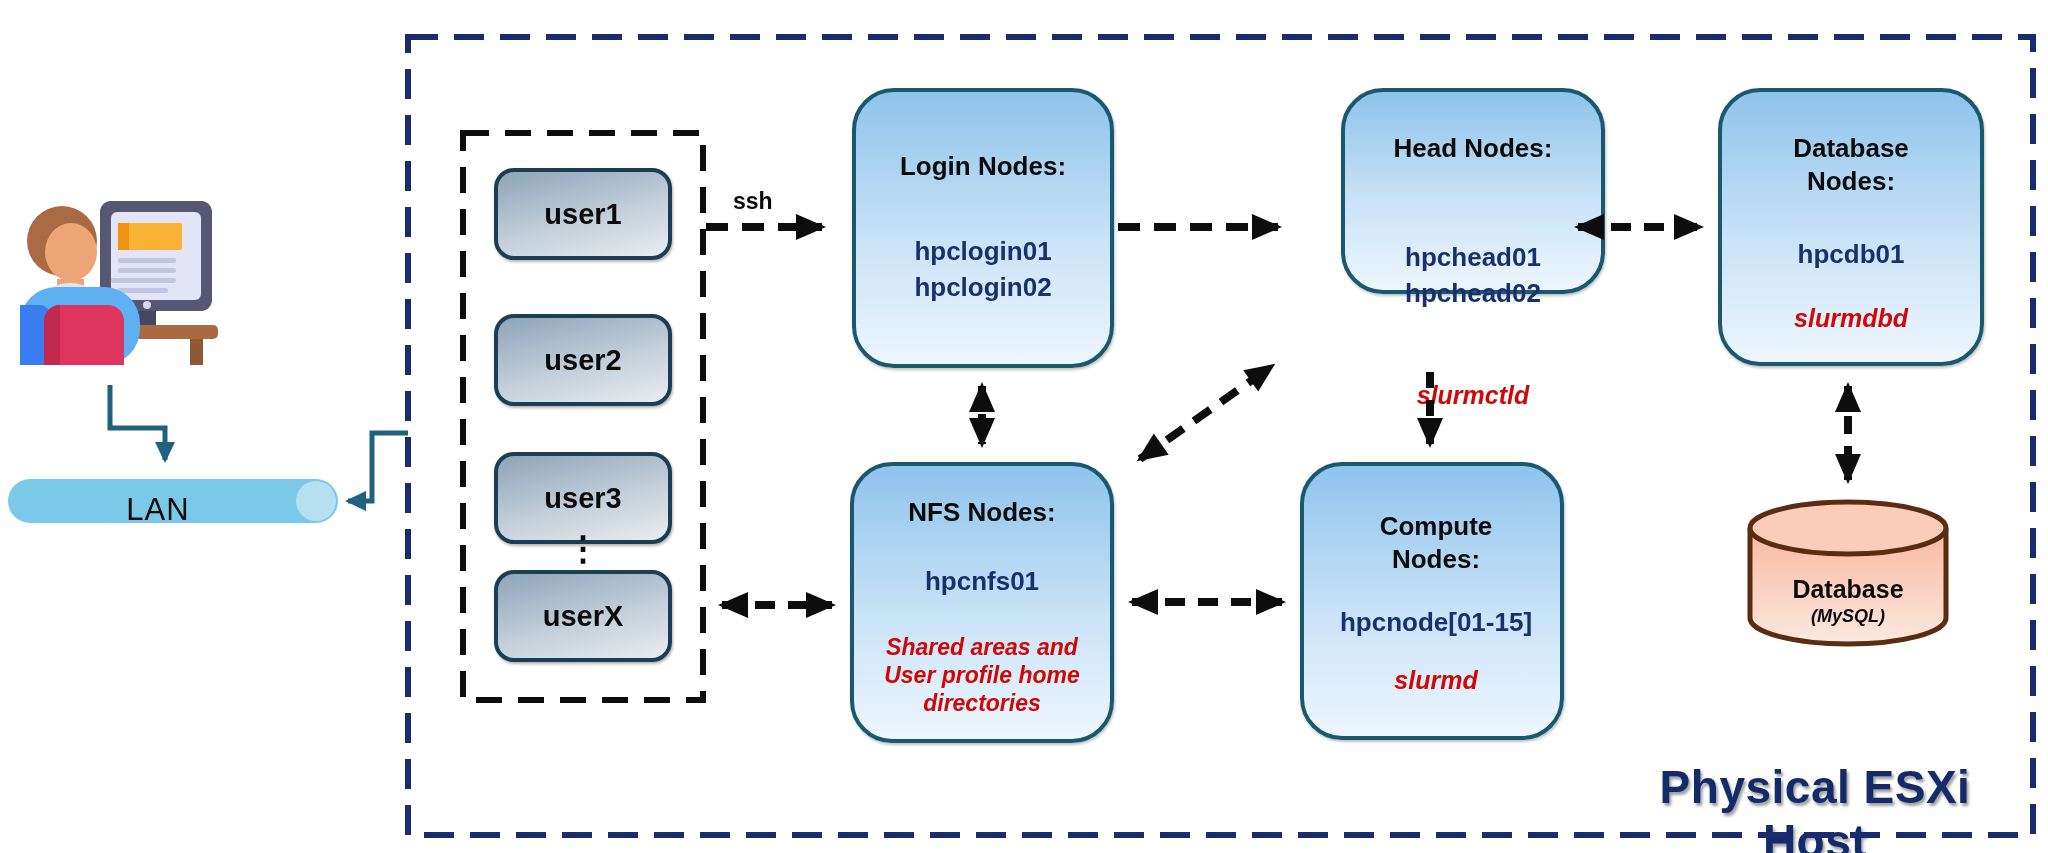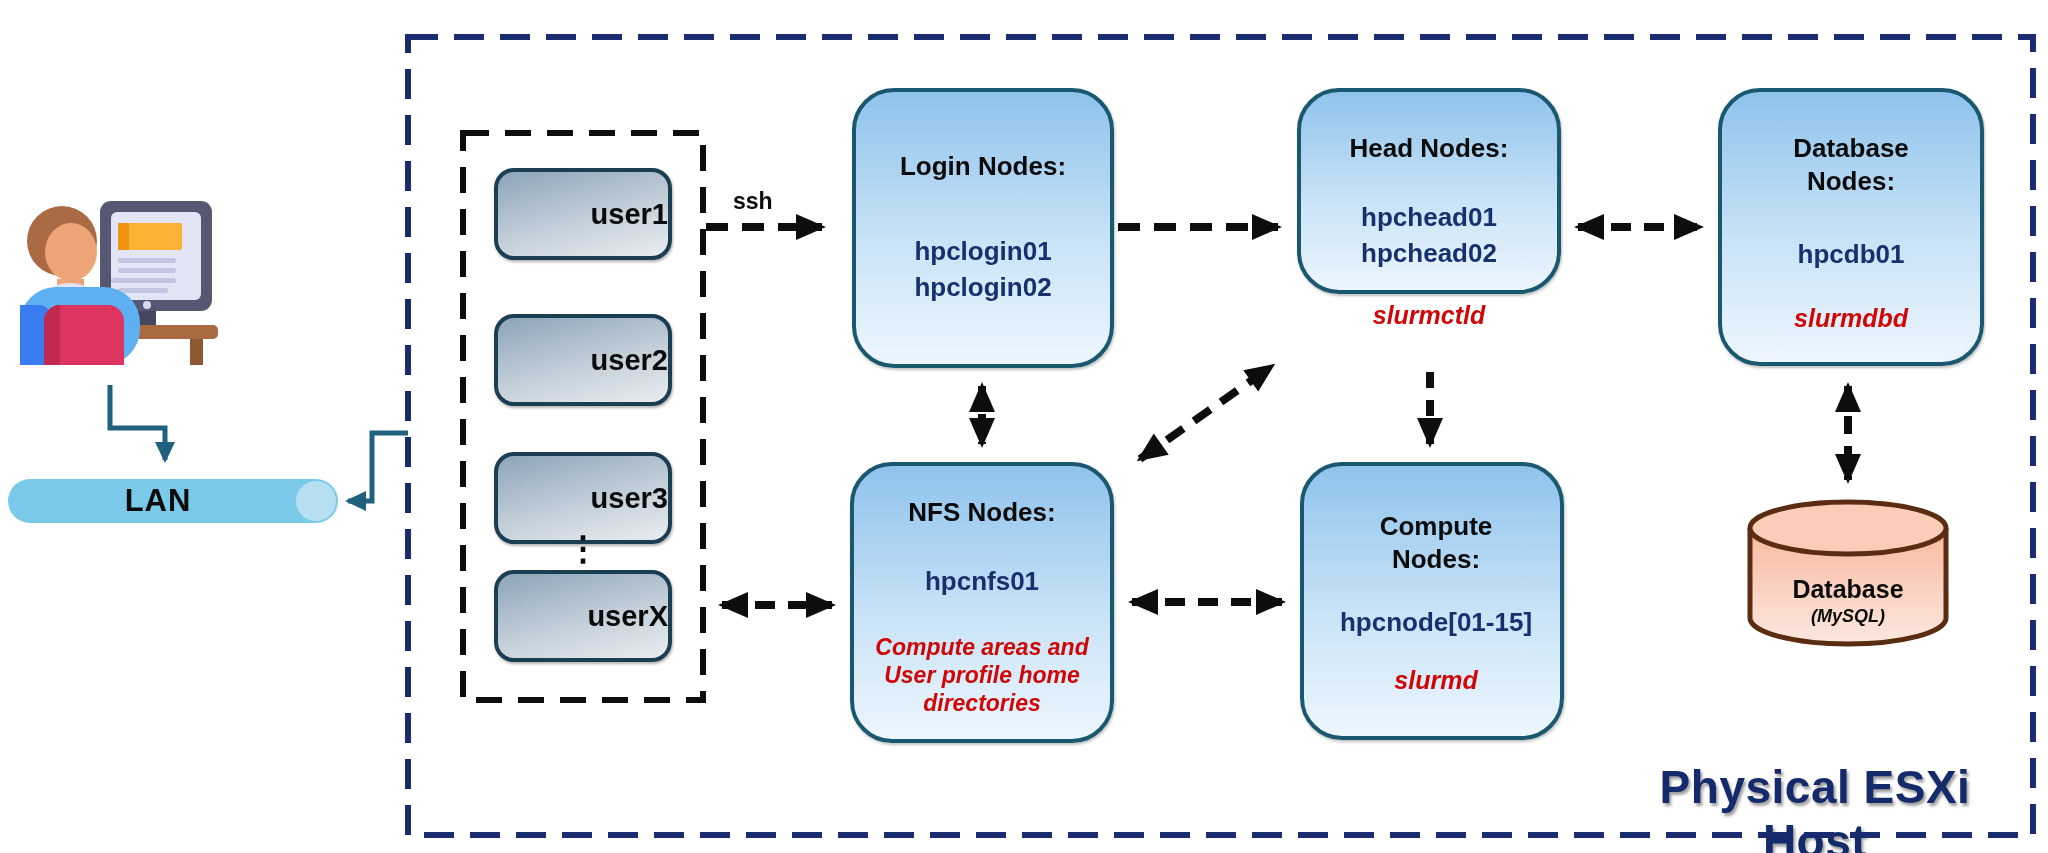--- a/index.html
+++ b/index.html
@@ -17,38 +17,38 @@
     box-shadow:1px 2px 3px rgba(0,0,0,0.25);
   }
   .box-title { font-size:26px; font-weight:bold; color:#0b0b0b; line-height:33px; text-align:center; }
   .node-name { font-size:26px; font-weight:bold; color:#16316e; line-height:36px; text-align:center; }
   .service   { font-size:25px; font-weight:bold; font-style:italic; color:#cf0707; line-height:28px; text-align:center; }
   
   .user-box {
     position:absolute; left:494px; width:178px; height:92px; box-sizing:border-box;
     border:4px solid #1c3e53; border-radius:20px;
     background:linear-gradient(165deg,#8da4b9 0%,#c3cfd9 55%,#e8edf1 100%);
-    display:flex; align-items:center; justify-content:flex-end;
+    display:flex; align-items:center; justify-content:center;
     box-shadow:1px 2px 3px rgba(0,0,0,0.3);
   }
   .user-label { font-size:29px; font-weight:bold; color:#0b0b0b; }
   .ellipsis { position:absolute; left:560px; width:46px; text-align:center;
     font-size:34px; font-weight:bold; color:#0b0b0b; letter-spacing:0; line-height:16px; }
   
   #lan-bar {
     position:absolute; left:8px; top:479px; width:330px; height:44px;
     border-radius:22px; background:#7bc9e8;
   }
   #lan-cap {
     position:absolute; right:2px; top:2px; width:40px; height:40px;
     border-radius:50%; background:#b6e0f2;
   }
   #lan-text {
-    position:absolute; left:0; top:0; width:300px; height:36px; line-height:44px;
-    text-align:center; font-size:31px; font-weight:bold; color:#0b0b0b; letter-spacing:1px;
+    position:absolute; left:0; top:9px; width:300px; height:36px; line-height:44px;
+    text-align:center; font-size:31px; font-weight:normal; color:#0b0b0b; letter-spacing:1px;
   }
   #ssh-label { position:absolute; left:733px; top:188px; font-size:23px; font-weight:bold; color:#0b0b0b; }
   #host-label {
     position:absolute; left:1620px; top:760px; width:390px; text-align:center;
     font-size:46px; font-weight:bold; color:#152a6b;
     text-shadow:2px 3px 3px rgba(0,0,0,0.38); letter-spacing:0.5px;
   }
   #overlay { position:absolute; left:0; top:0; z-index:5; pointer-events:none; }
   .cyl-title { font-size:25px; font-weight:bold; fill:#0b0b0b; }
   .cyl-sub   { font-size:18px; font-weight:bold; font-style:italic; fill:#0b0b0b; }
@@ -106,21 +106,21 @@
   </div>
 
   <div class="node-box" style="left:852px; top:88px; width:262px; height:280px; padding-top:58px;">
     <div class="box-title">Login Nodes:</div>
     <div class="node-name" style="margin-top:50px;">
       <div>hpclogin01</div>
       <div>hpclogin02</div>
     </div>
   </div>
 
-  <div class="node-box" style="left:1297px; top:88px; width:264px; height:206px; padding-top:40px;">
+  <div class="node-box" style="left:1341px; top:88px; width:264px; height:206px; padding-top:40px;gap:40px;">
     <div class="box-title">Head Nodes:</div>
     <div class="node-name" style="margin-top:34px;">
       <div>hpchead01</div>
       <div>hpchead02</div>
     </div>
     <div class="service" style="margin-top:30px;">slurmctld</div>
   </div>
 
   <div class="node-box" style="left:1718px; top:88px; width:266px; height:278px; padding-top:40px;">
     <div class="box-title">
@@ -128,21 +128,21 @@
       <div>Nodes:</div>
     </div>
     <div class="node-name" style="margin-top:38px;">hpcdb01</div>
     <div class="service" style="margin-top:32px;">slurmdbd</div>
   </div>
 
   <div class="node-box" style="left:850px; top:462px; width:264px; height:281px; padding-top:30px;">
     <div class="box-title">NFS Nodes:</div>
     <div class="node-name" style="margin-top:34px;">hpcnfs01</div>
     <div class="service" style="margin-top:34px; font-size:23px;">
-      <div>Compute areas and</div>
+      <div>Shared areas and</div>
       <div>User profile home</div>
       <div>directories</div>
     </div>
   </div>
 
   <div class="node-box" style="left:1300px; top:462px; width:264px; height:278px; padding-top:44px;padding-left:8px;">
     <div class="box-title">
       <div>Compute</div>
       <div>Nodes:</div>
     </div>

